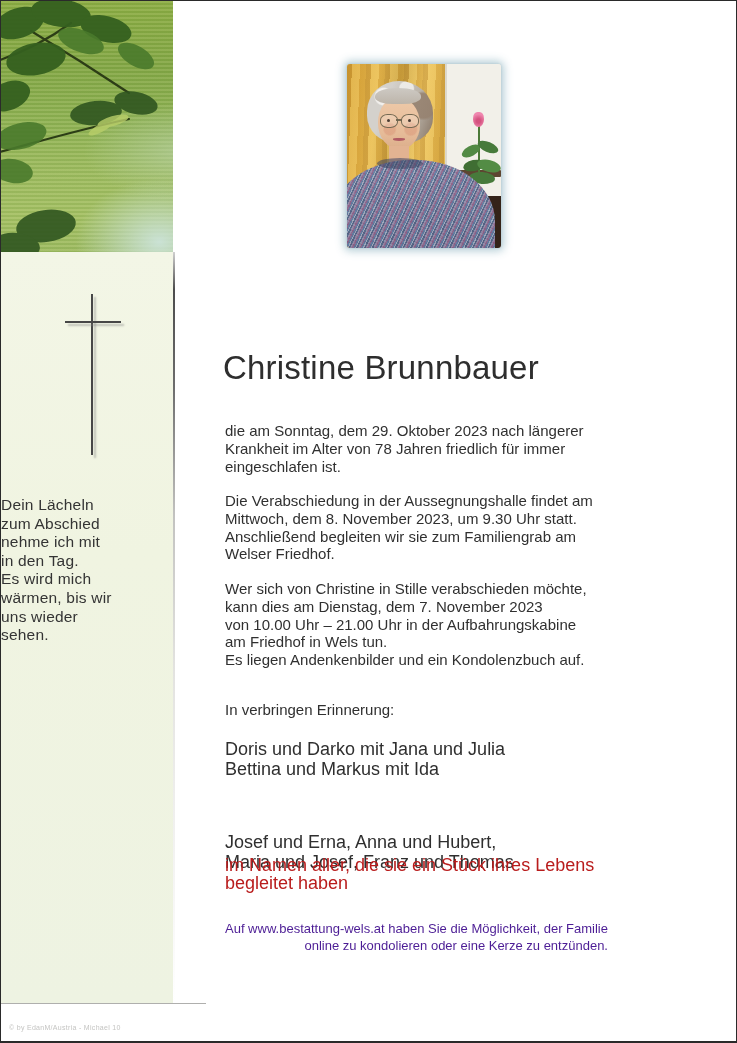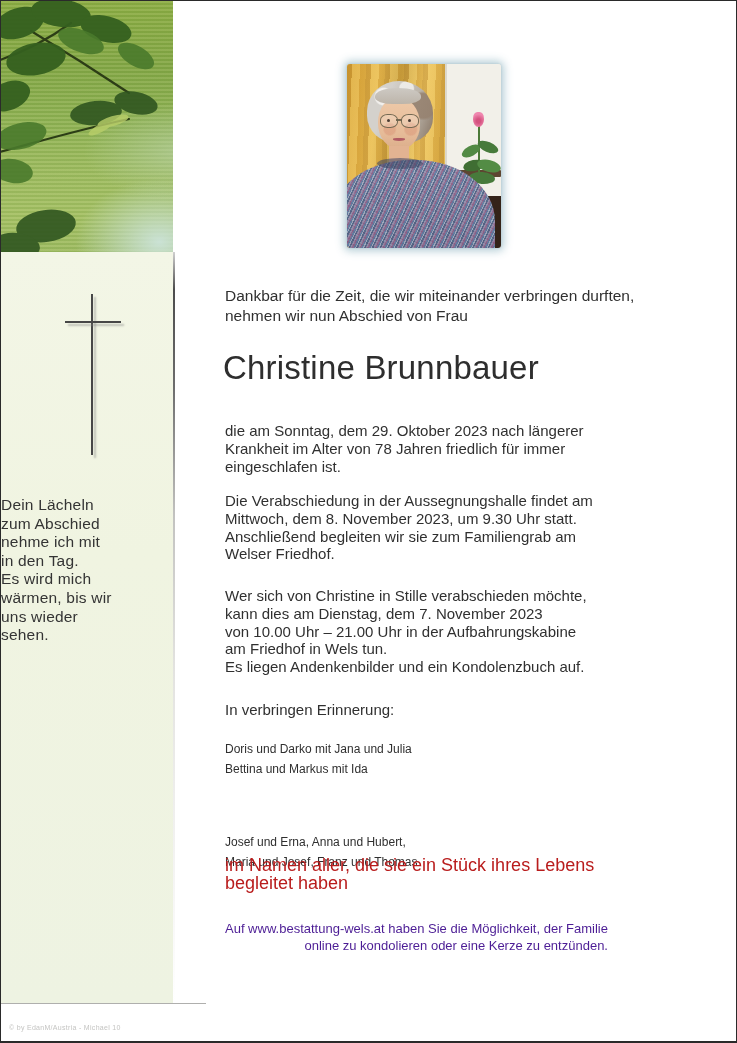--- a/index.html
+++ b/index.html
@@ -162,23 +162,23 @@
   .txt{position:absolute;left:224px;white-space:pre-line;}
   .intro{top:285px;font-size:15.5px;line-height:19.5px;color:#303030;}
   .name{
     top:348px;left:222px;
     font-size:33px;letter-spacing:.2px;color:#2e2e2e;font-weight:400;
     white-space:nowrap;
   }
   .body-par{font-size:15px;line-height:17.8px;color:#303030;}
   .p-deceased{top:421px;}
   .p-service{top:491px;}
-  .p-stille{top:579px;margin-top:7px;}
+  .p-stille{top:579px;}
   .remembrance{top:700px;font-size:15px;color:#303030;}
-  .fam{font-size:12px;line-height:20px;color:#2f2f2f;}
+  .fam{font-size:18px;line-height:20px;color:#2f2f2f;}
   .fam1{top:738px;}
   .fam2{top:795px;margin-top:36px;}
   .closing{top:855px;font-size:18px;line-height:18.2px;color:#b91c1c;}
   .footer{top:920px;font-size:13px;line-height:16.5px;color:#4c1d95;text-align:right;}
 </style>
 </head>
 <body>
 
 <div class="page">
 
@@ -258,22 +258,20 @@
       <div class="lens lensR"></div>
       <div class="bridge"></div>
       <div class="eye eyeL"></div>
       <div class="eye eyeR"></div>
     </div>
     <div class="mouth"></div>
     <div class="sweater"></div>
     <div class="collar"></div>
   </div>
 
-  <div class="txt intro">Dankbar für die Zeit, die wir miteinander verbringen durften,
-nehmen wir nun Abschied von Frau</div>
   <div class="txt name">Christine Brunnbauer</div>
   <div class="txt body-par p-deceased">die am Sonntag, dem 29. Oktober 2023 nach längerer
 Krankheit im Alter von 78 Jahren friedlich für immer
 eingeschlafen ist.</div>
   <div class="txt body-par p-service">Die Verabschiedung in der Aussegnungshalle findet am
 Mittwoch, dem 8. November 2023, um 9.30 Uhr statt.
 Anschließend begleiten wir sie zum Familiengrab am
 Welser Friedhof.</div>
   <div class="txt body-par p-stille">Wer sich von Christine in Stille verabschieden möchte,
 kann dies am Dienstag, dem 7. November 2023

